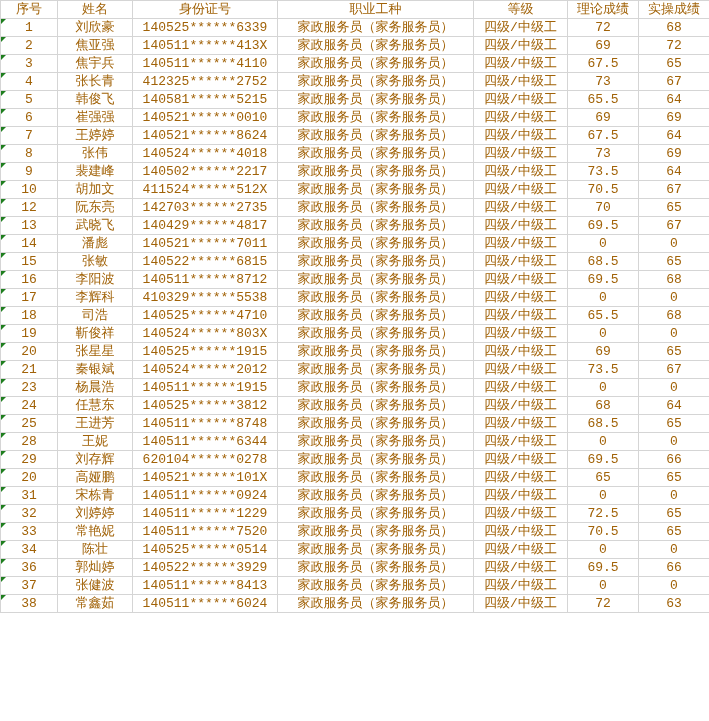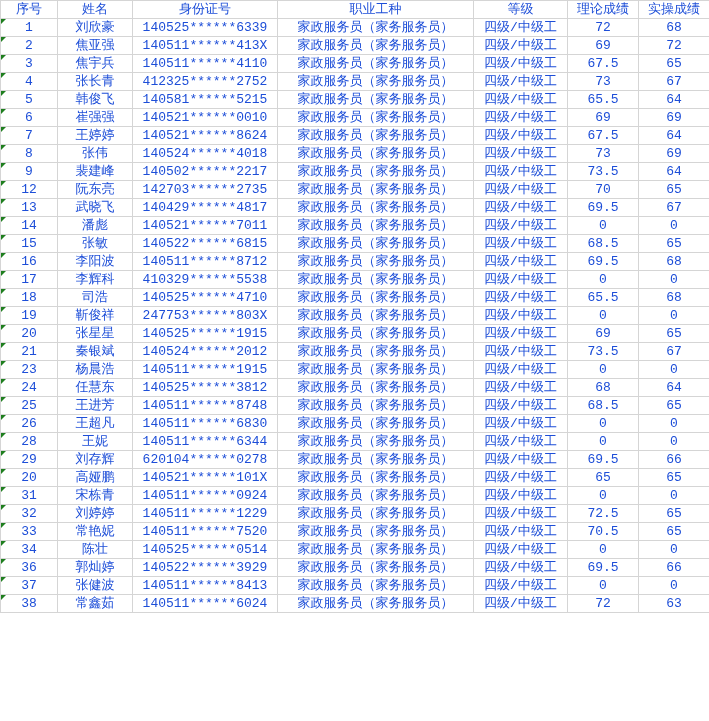--- a/index.html
+++ b/index.html
@@ -11,21 +11,21 @@
     width: 709px;
     height: 721px;
     overflow: hidden;
   }
   table.sheet {
     border-collapse: collapse;
     table-layout: fixed;
     width: 709px;
     font-family: "Liberation Mono", "DejaVu Sans Mono", monospace;
     font-size: 13px;
-    color: #1d4ed8;
+    color: #a16207;
   }
   table.sheet col.c-seq        { width: 57px;  }
   table.sheet col.c-name       { width: 75px;  }
   table.sheet col.c-id         { width: 145px; }
   table.sheet col.c-occupation { width: 196px; }
   table.sheet col.c-grade      { width: 94px;  }
   table.sheet col.c-theory     { width: 71px;  }
   table.sheet col.c-practical  { width: 71px;  }
   table.sheet th,
   table.sheet td {
@@ -154,20 +154,29 @@
       <tr>
         <td class="cell-seq"><span class="error-tri"></span><span>9</span></td>
         <td class="cell-name">裴建峰</td>
         <td class="cell-id">140502******2217</td>
         <td class="cell-occupation">家政服务员（家务服务员）</td>
         <td class="cell-grade">四级/中级工</td>
         <td class="cell-theory">73.5</td>
         <td class="cell-practical">64</td>
       </tr>
       <tr>
+        <td class="cell-seq"><span class="error-tri"></span><span>10</span></td>
+        <td class="cell-name">胡加文</td>
+        <td class="cell-id">411524******512X</td>
+        <td class="cell-occupation">家政服务员（家务服务员）</td>
+        <td class="cell-grade">四级/中级工</td>
+        <td class="cell-theory">70.5</td>
+        <td class="cell-practical">67</td>
+      </tr>
+      <tr>
         <td class="cell-seq"><span class="error-tri"></span><span>12</span></td>
         <td class="cell-name">阮东亮</td>
         <td class="cell-id">142703******2735</td>
         <td class="cell-occupation">家政服务员（家务服务员）</td>
         <td class="cell-grade">四级/中级工</td>
         <td class="cell-theory">70</td>
         <td class="cell-practical">65</td>
       </tr>
       <tr>
         <td class="cell-seq"><span class="error-tri"></span><span>13</span></td>
@@ -219,21 +228,21 @@
         <td class="cell-name">司浩</td>
         <td class="cell-id">140525******4710</td>
         <td class="cell-occupation">家政服务员（家务服务员）</td>
         <td class="cell-grade">四级/中级工</td>
         <td class="cell-theory">65.5</td>
         <td class="cell-practical">68</td>
       </tr>
       <tr>
         <td class="cell-seq"><span class="error-tri"></span><span>19</span></td>
         <td class="cell-name">靳俊祥</td>
-        <td class="cell-id">247753******803X</td>
+        <td class="cell-id">140524******803X</td>
         <td class="cell-occupation">家政服务员（家务服务员）</td>
         <td class="cell-grade">四级/中级工</td>
         <td class="cell-theory">0</td>
         <td class="cell-practical">0</td>
       </tr>
       <tr>
         <td class="cell-seq"><span class="error-tri"></span><span>20</span></td>
         <td class="cell-name">张星星</td>
         <td class="cell-id">140525******1915</td>
         <td class="cell-occupation">家政服务员（家务服务员）</td>
@@ -269,29 +278,20 @@
         <td class="cell-practical">64</td>
       </tr>
       <tr>
         <td class="cell-seq"><span class="error-tri"></span><span>25</span></td>
         <td class="cell-name">王进芳</td>
         <td class="cell-id">140511******8748</td>
         <td class="cell-occupation">家政服务员（家务服务员）</td>
         <td class="cell-grade">四级/中级工</td>
         <td class="cell-theory">68.5</td>
         <td class="cell-practical">65</td>
-      </tr>
-      <tr>
-        <td class="cell-seq"><span class="error-tri"></span><span>26</span></td>
-        <td class="cell-name">王超凡</td>
-        <td class="cell-id">140511******6830</td>
-        <td class="cell-occupation">家政服务员（家务服务员）</td>
-        <td class="cell-grade">四级/中级工</td>
-        <td class="cell-theory">0</td>
-        <td class="cell-practical">0</td>
       </tr>
       <tr>
         <td class="cell-seq"><span class="error-tri"></span><span>28</span></td>
         <td class="cell-name">王妮</td>
         <td class="cell-id">140511******6344</td>
         <td class="cell-occupation">家政服务员（家务服务员）</td>
         <td class="cell-grade">四级/中级工</td>
         <td class="cell-theory">0</td>
         <td class="cell-practical">0</td>
       </tr>

